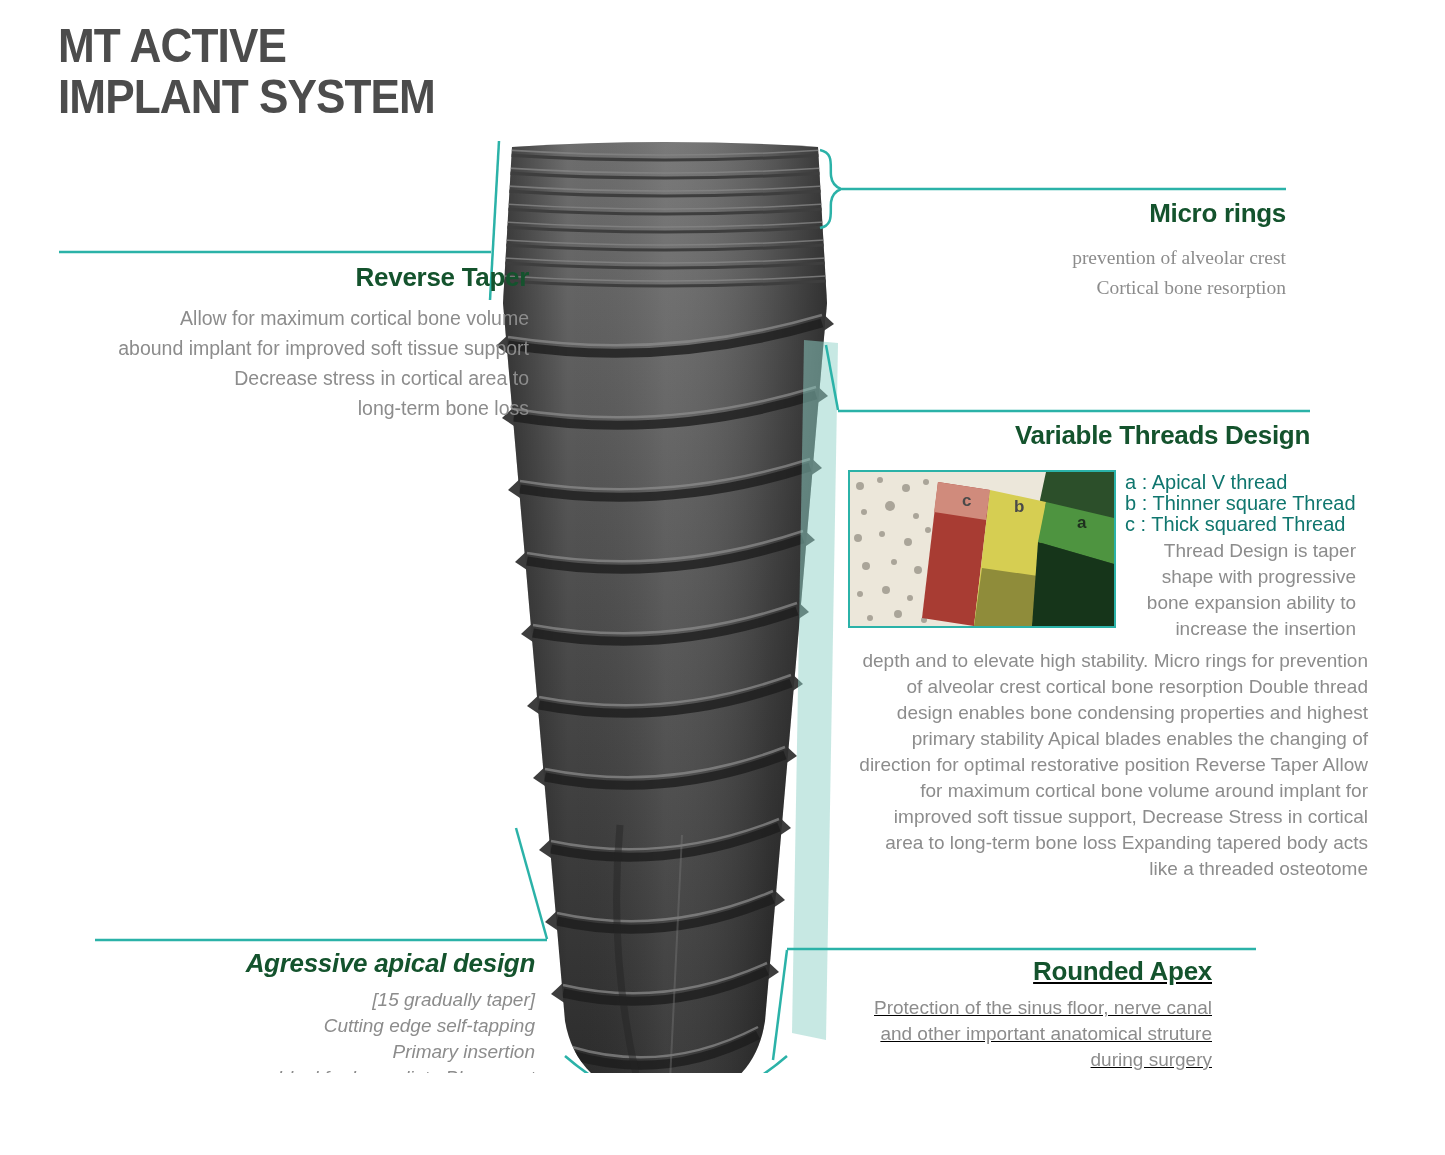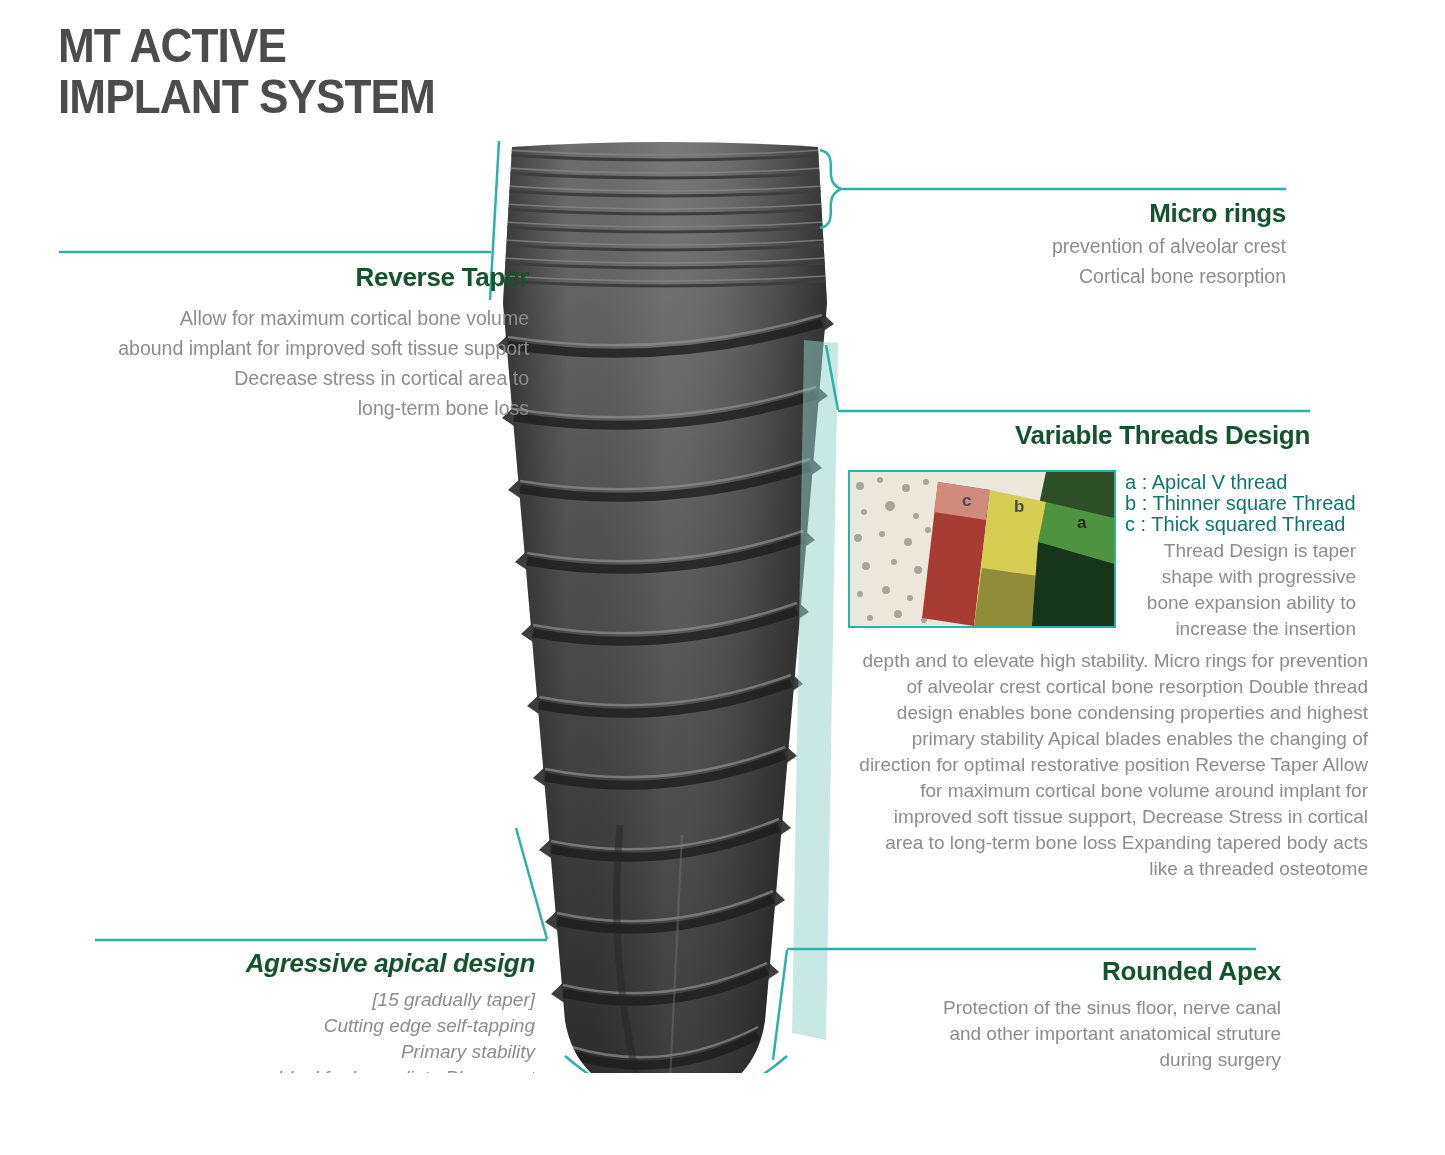--- a/index.html
+++ b/index.html
@@ -164,21 +164,21 @@
     <div class="body-txt" style="margin-top:10px;">
       <div>Allow for maximum cortical bone volume</div>
       <div>abound implant for improved soft tissue support</div>
       <div>Decrease stress in cortical area to</div>
       <div>long-term bone loss</div>
     </div>
   </div>
 
   <div class="block right" style="left:886px;top:198px;width:400px;">
     <div class="h-teal">Micro rings</div>
-    <div class="body-txt" style="margin-top:2px;">
+    <div class="body-txt" style="margin-top:14px;font-family:Liberation Serif, serif;">
       <div>prevention of alveolar crest</div>
       <div>Cortical bone resorption</div>
     </div>
   </div>
 
   <div class="block right" style="left:830px;top:420px;width:480px;">
     <div class="h-teal">Variable Threads Design</div>
   </div>
 
   <div id="inset">
@@ -239,26 +239,26 @@
     <div>increase the insertion</div>
   </div>
 
   <div class="block right body-txt-tight" style="left:852px;right:77px;top:648px;">depth and to elevate high stability. Micro rings for prevention of alveolar crest cortical bone resorption Double thread design enables bone condensing properties and highest primary stability Apical blades enables the changing of direction for optimal restorative position Reverse Taper Allow for maximum cortical bone volume around implant for improved soft tissue support, Decrease Stress in cortical area to long-term bone loss Expanding tapered body acts like a threaded osteotome</div>
 
   <div class="block" style="left:95px;top:948px;width:440px;font-style:italic;">
     <div class="h-teal">Agressive apical design</div>
     <div class="body-txt-tight" style="margin-top:8px;">
       <div>[15 gradually taper]</div>
       <div>Cutting edge self-tapping</div>
-      <div>Primary stability</div>
+      <div>Primary insertion</div>
       <div>Ideal for Immediate Placement</div>
     </div>
   </div>
 
-  <div class="block right" style="left:825px;top:956px;width:456px;">
+  <div class="block right" style="left:756px;top:956px;width:456px;text-decoration:underline;">
     <div class="h-teal">Rounded Apex</div>
     <div class="body-txt-tight" style="margin-top:8px;">
       <div>Protection of the sinus floor, nerve canal</div>
       <div>and other important anatomical struture</div>
       <div>during surgery</div>
     </div>
   </div>
 
 </div>
 

